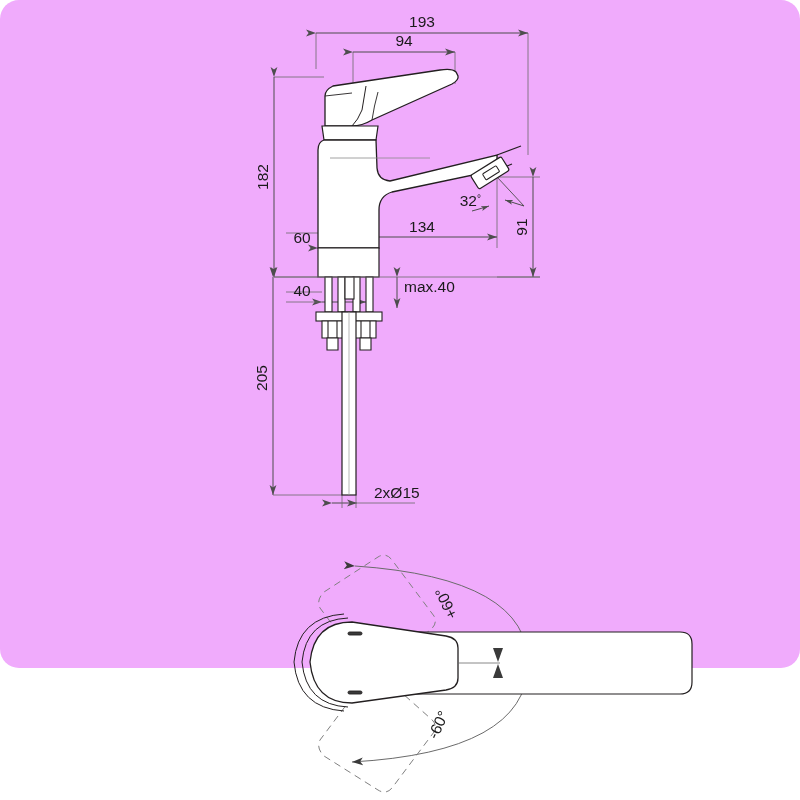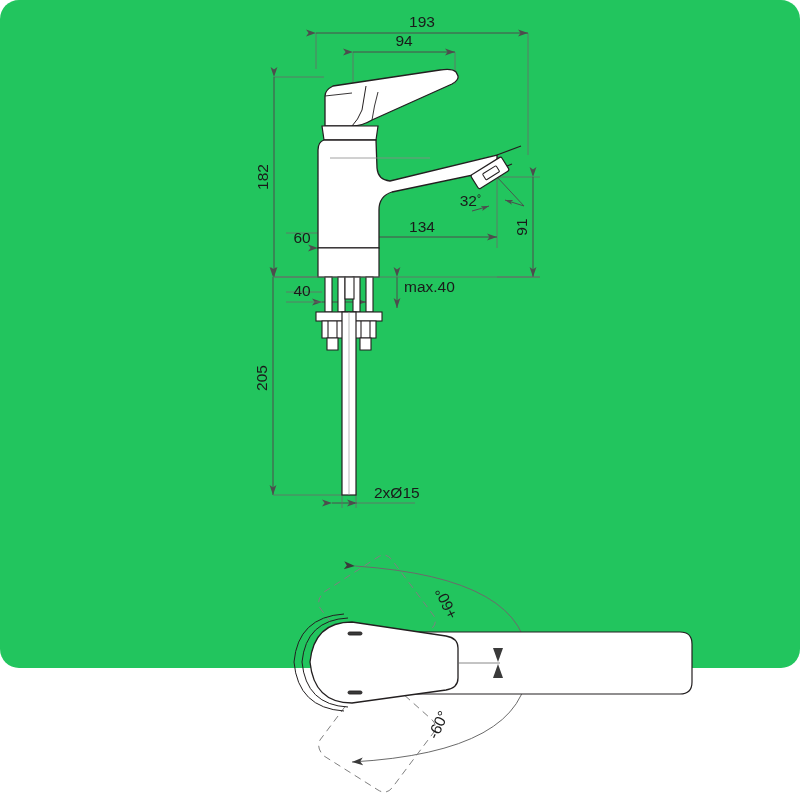--- a/index.html
+++ b/index.html
@@ -1,18 +1,18 @@
 <!DOCTYPE html>
 <html><head>
 <meta charset="utf-8">
 <style>
   html,body{margin:0;padding:0;background:#ffffff;}
   body{width:800px;height:800px;overflow:hidden;
        font-family:"Liberation Sans",sans-serif;}
-  #sheet{position:relative;width:800px;height:668px;background:#22c55e;border-radius:19px;}
+  #sheet{position:relative;width:800px;height:668px;background:#f0abfc;border-radius:19px;}
   svg{display:block;}
   text{font-family:"Liberation Sans",sans-serif;fill:#1a1a1a;}
 </style>
 </head>
 <body>
 
 <div id="sheet">
 <svg width="800" height="800" viewBox="0 0 800 800">
 
   <defs>

